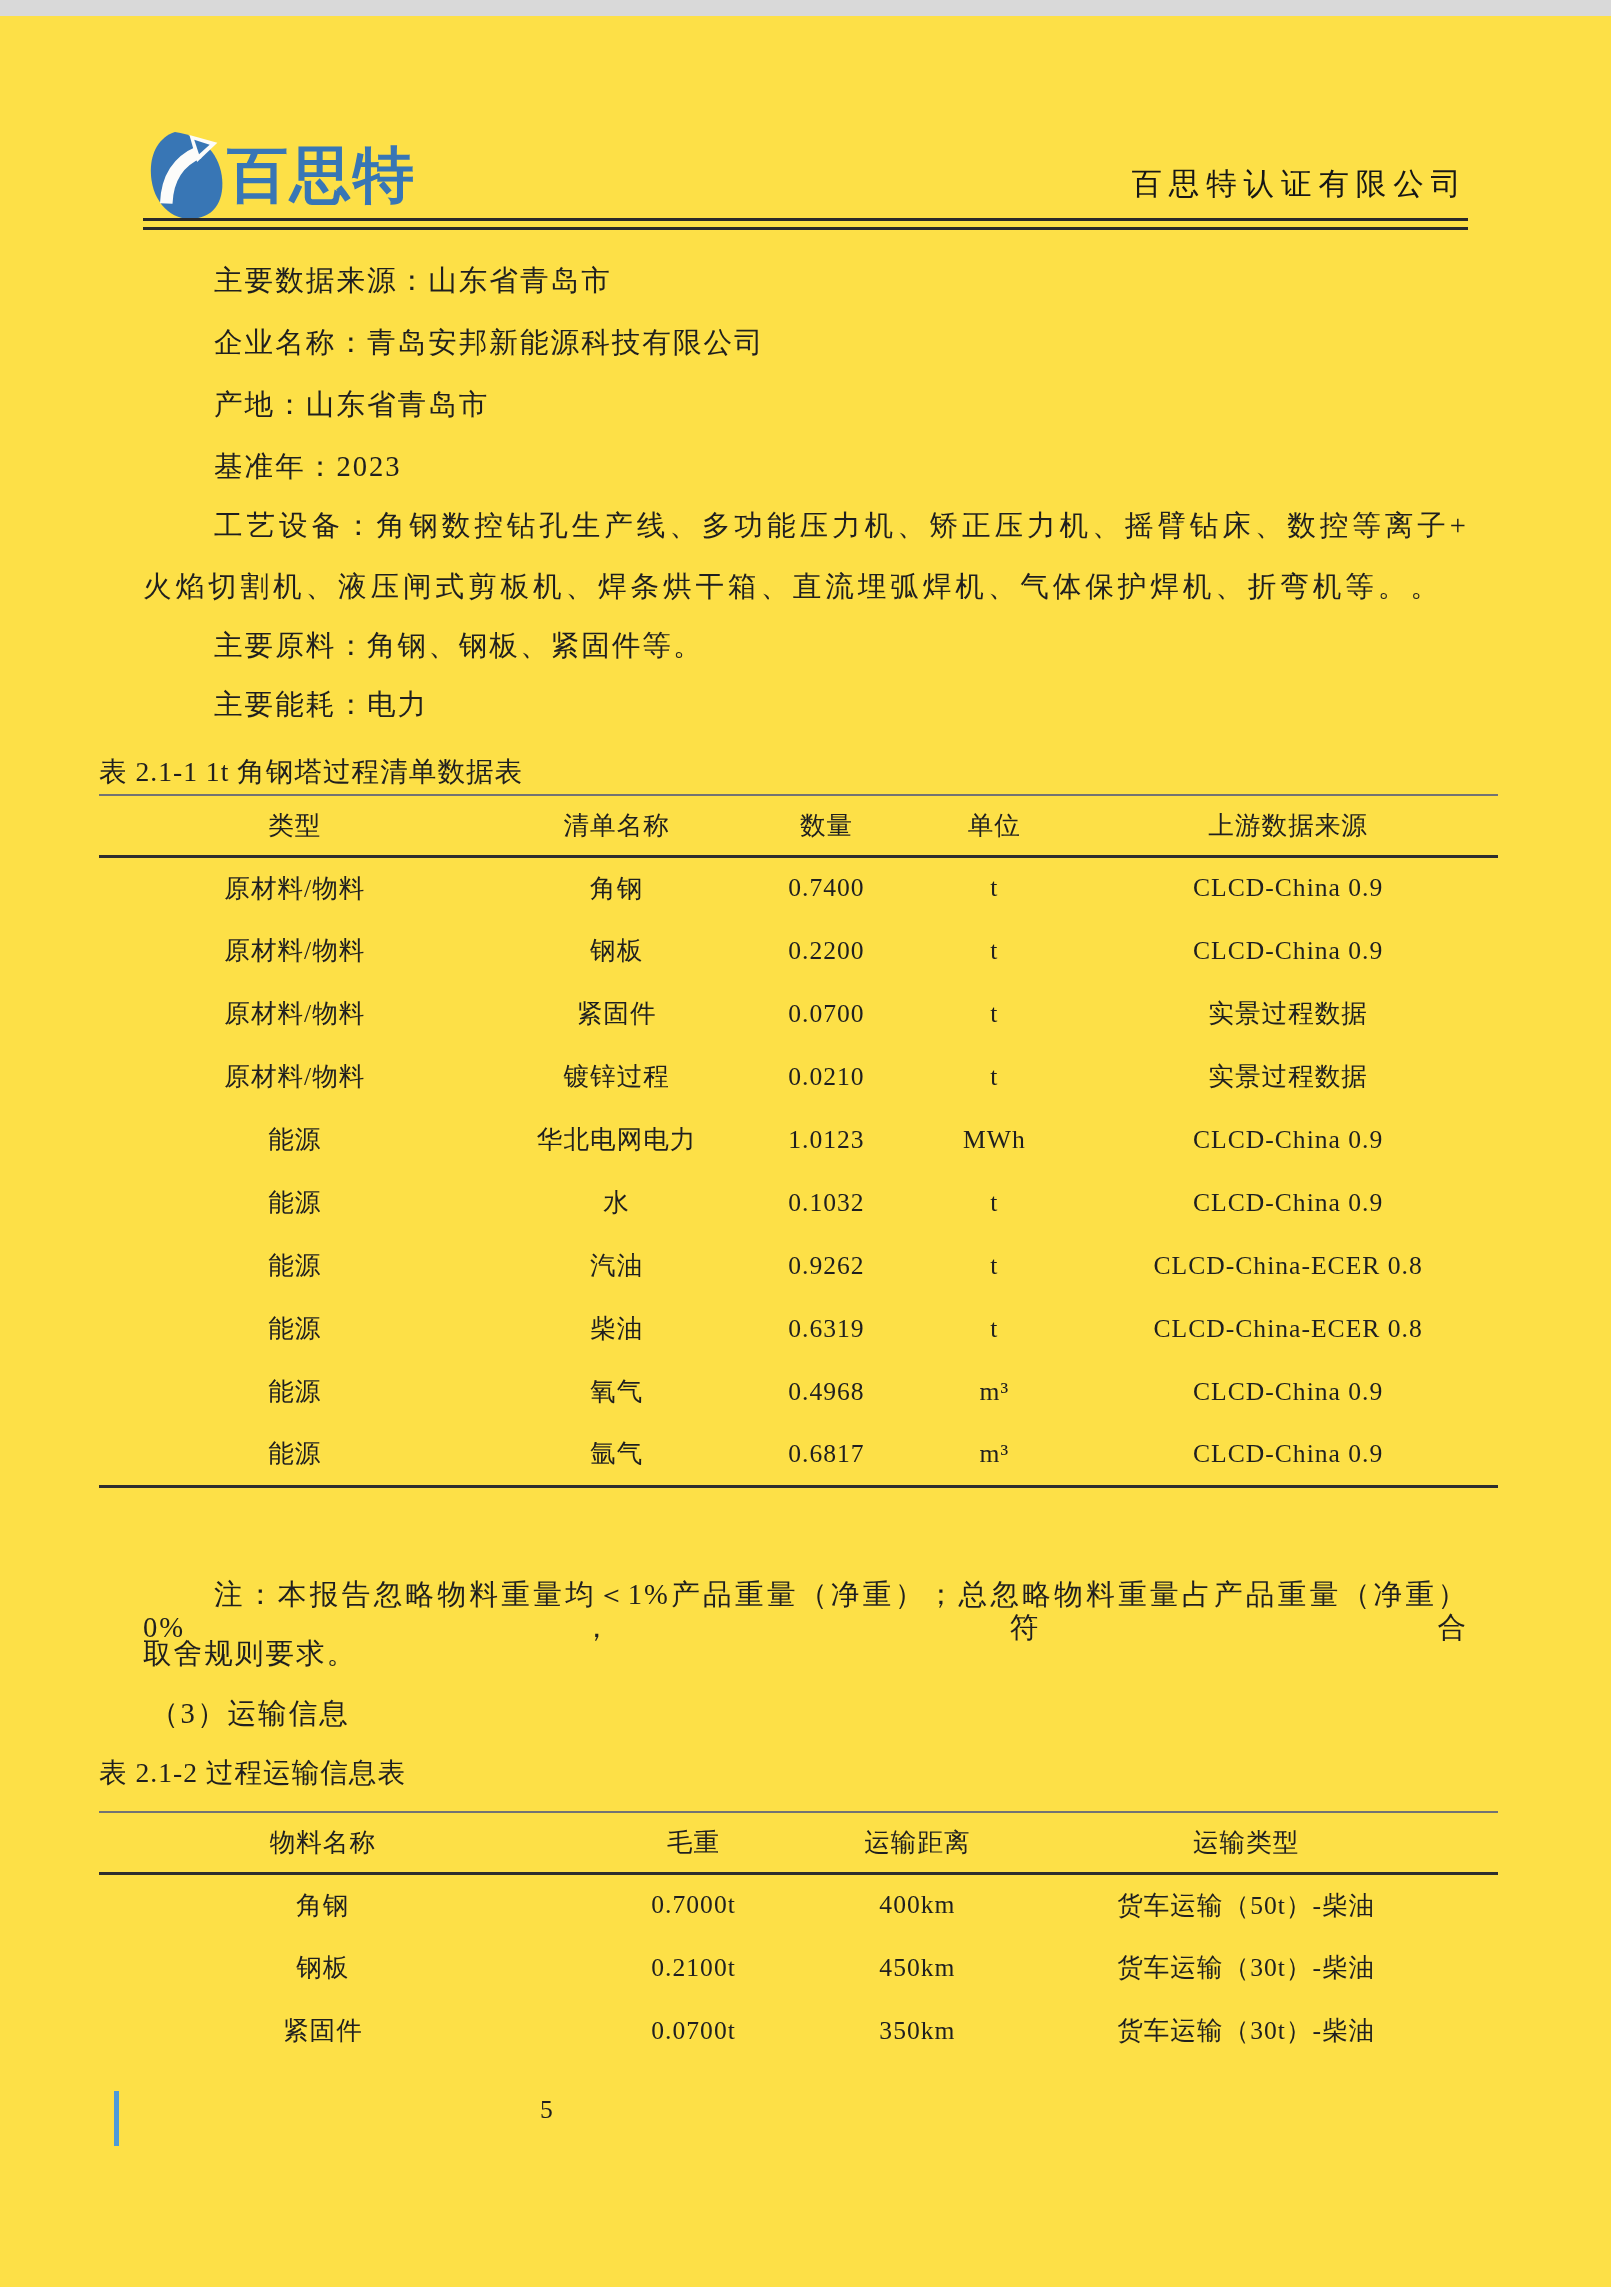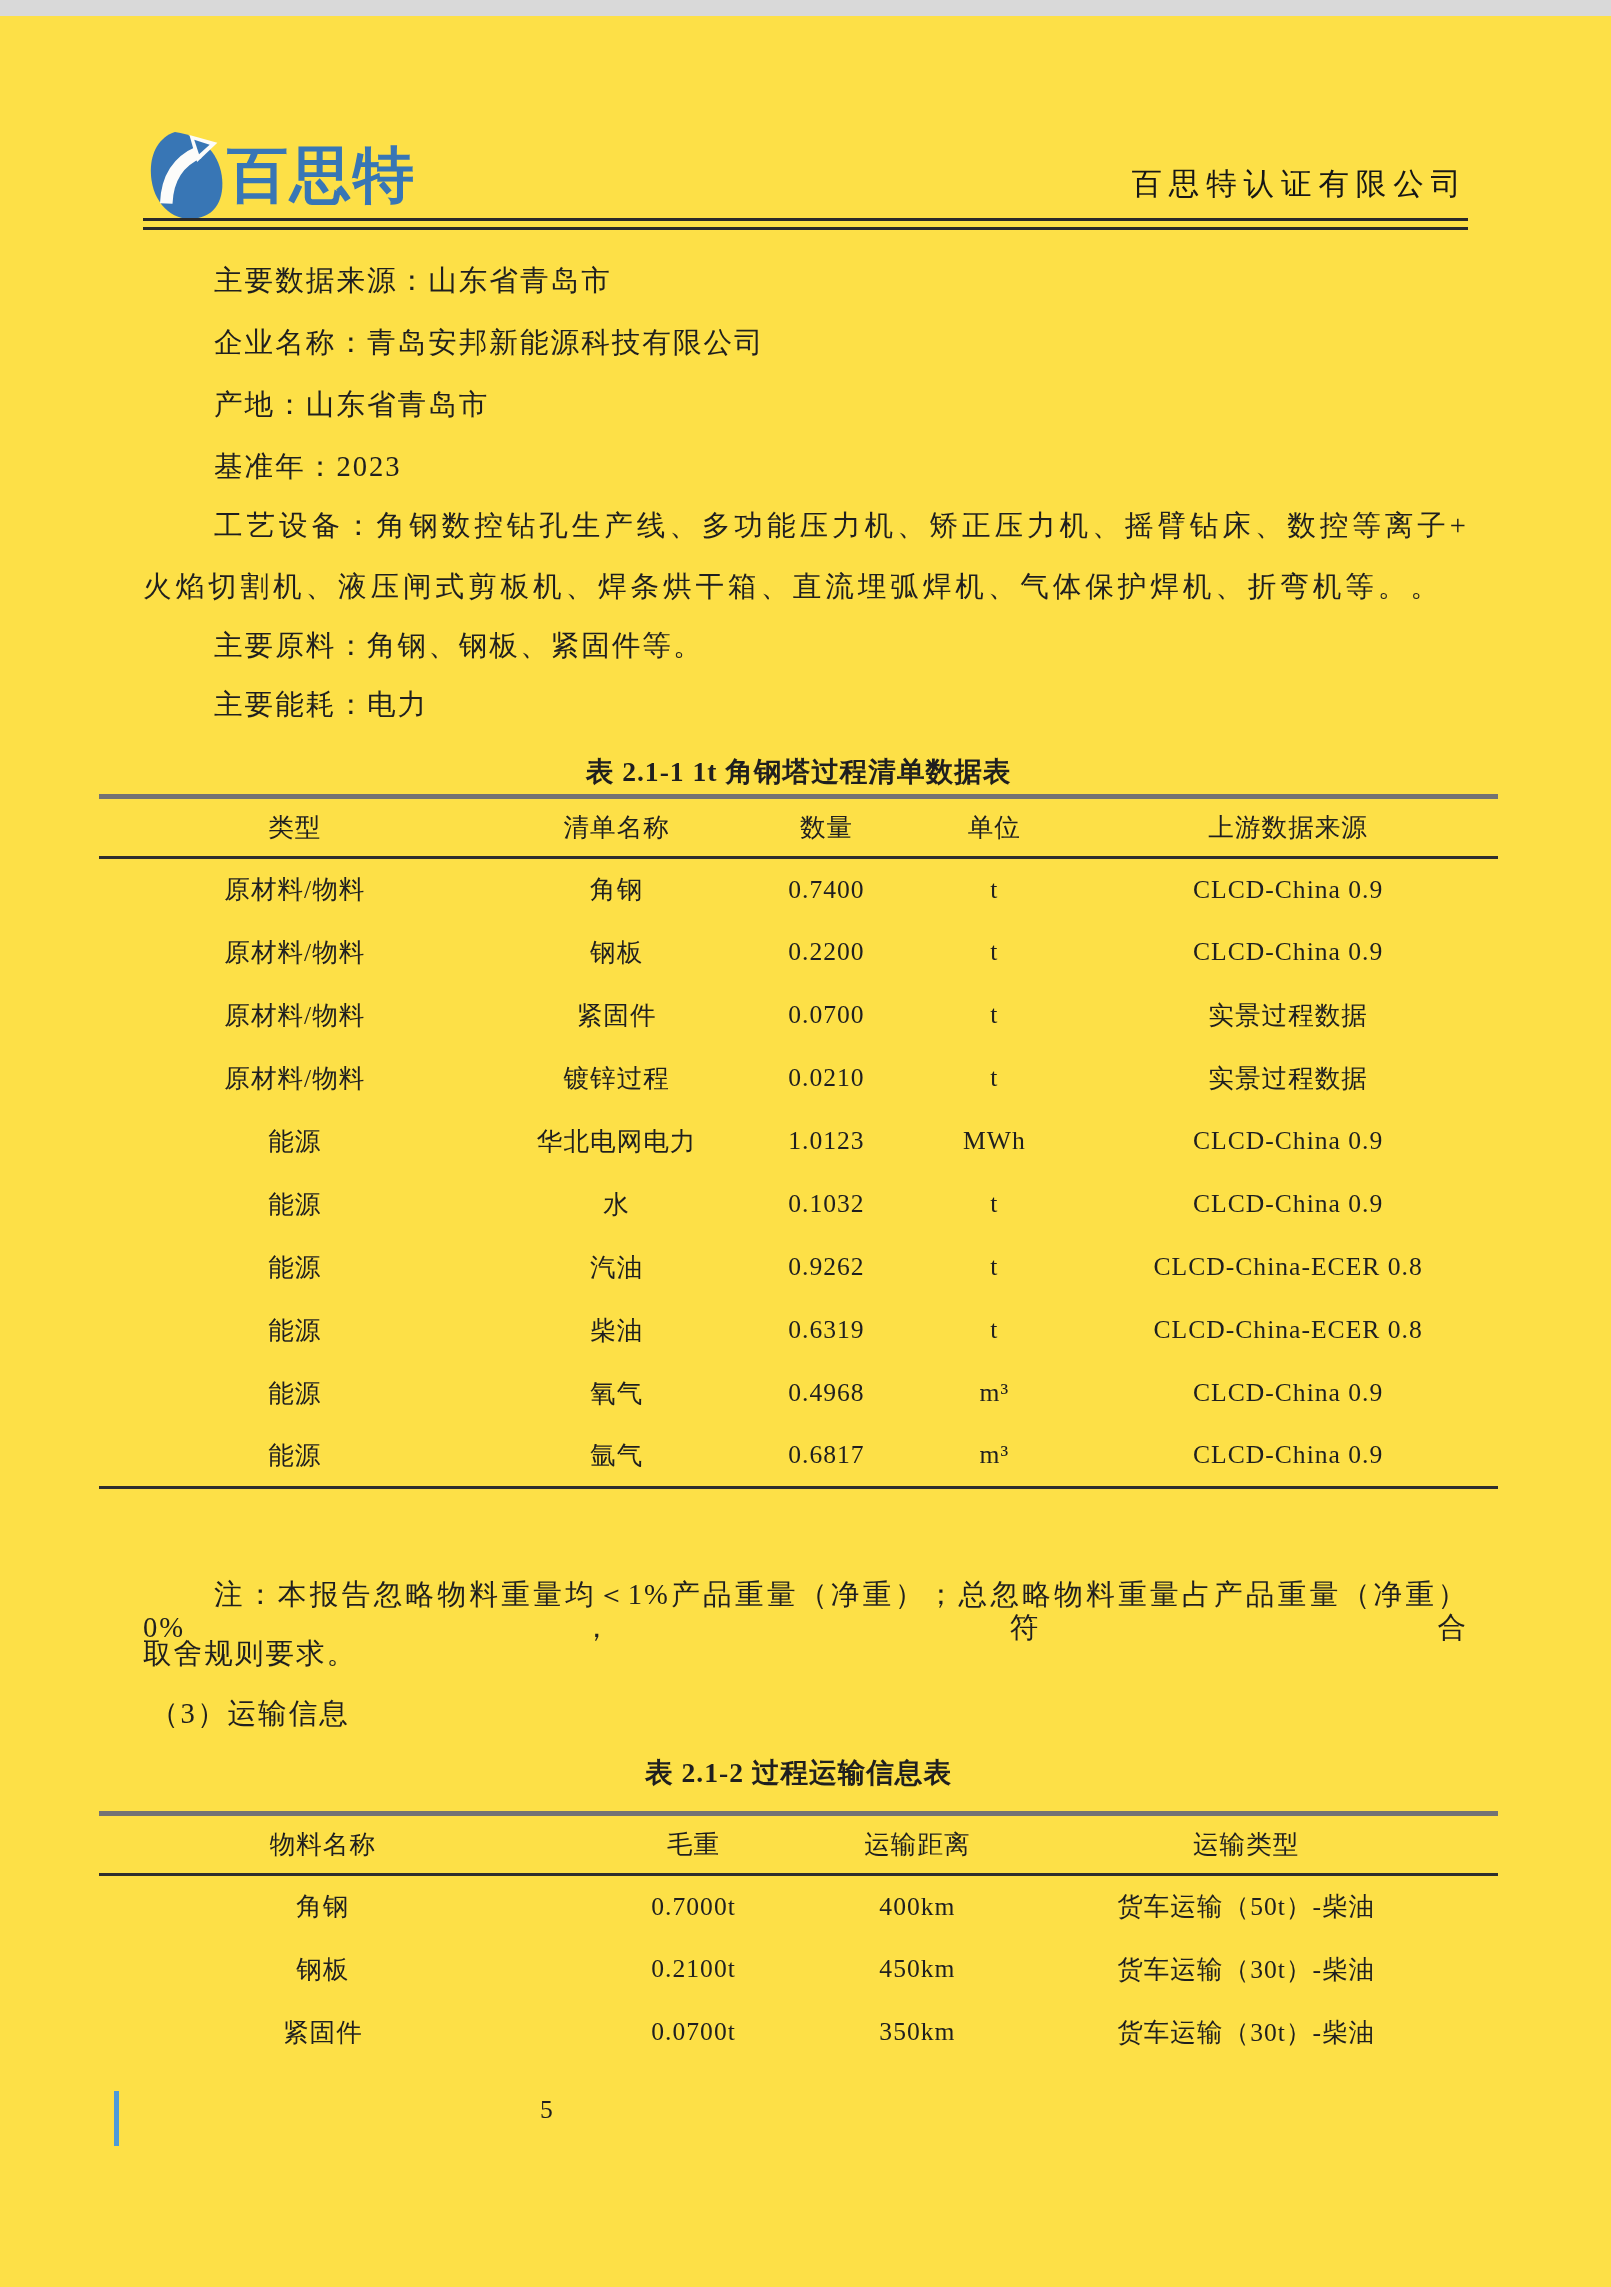--- a/index.html
+++ b/index.html
@@ -25,27 +25,27 @@
   
   .line {
     position:absolute; left:143px; width:1325px;
     font-size:28.6px; line-height:33px; letter-spacing:2px; white-space:nowrap;
   }
   .indent { text-indent:71px; }
   .just { white-space:normal; text-align:justify; text-align-last:justify; }
   .sp { letter-spacing:3.9px; }
   
   .tbl-title {
-    position:absolute; left:99px; width:1399px; text-align:center;
-    font-weight:bold; font-size:27.6px; letter-spacing:1px;
+    position:absolute; left:99px; width:1399px; text-align:left;
+    font-weight:normal; font-size:27.6px; letter-spacing:1px;
   }
   table.data {
     position:absolute; left:99px; width:1399px;
     border-collapse:collapse; table-layout:fixed;
-    border-top:5px solid #737373;
+    border-top:2px solid #737373;
   }
   table.data th, table.data td {
     font-weight:normal; text-align:center; vertical-align:middle;
     font-size:25.6px; padding:0; letter-spacing:1px;
   }
   table.data thead tr { height:61px; border-bottom:3px solid #2e2e2e; }
   table.data tbody tr { height:63px; }
   table.data.closed tbody tr:last-child { border-bottom:3px solid #2e2e2e; }
   
   .page-number { position:absolute; left:540px; top:2079px; font-size:25.6px; }

